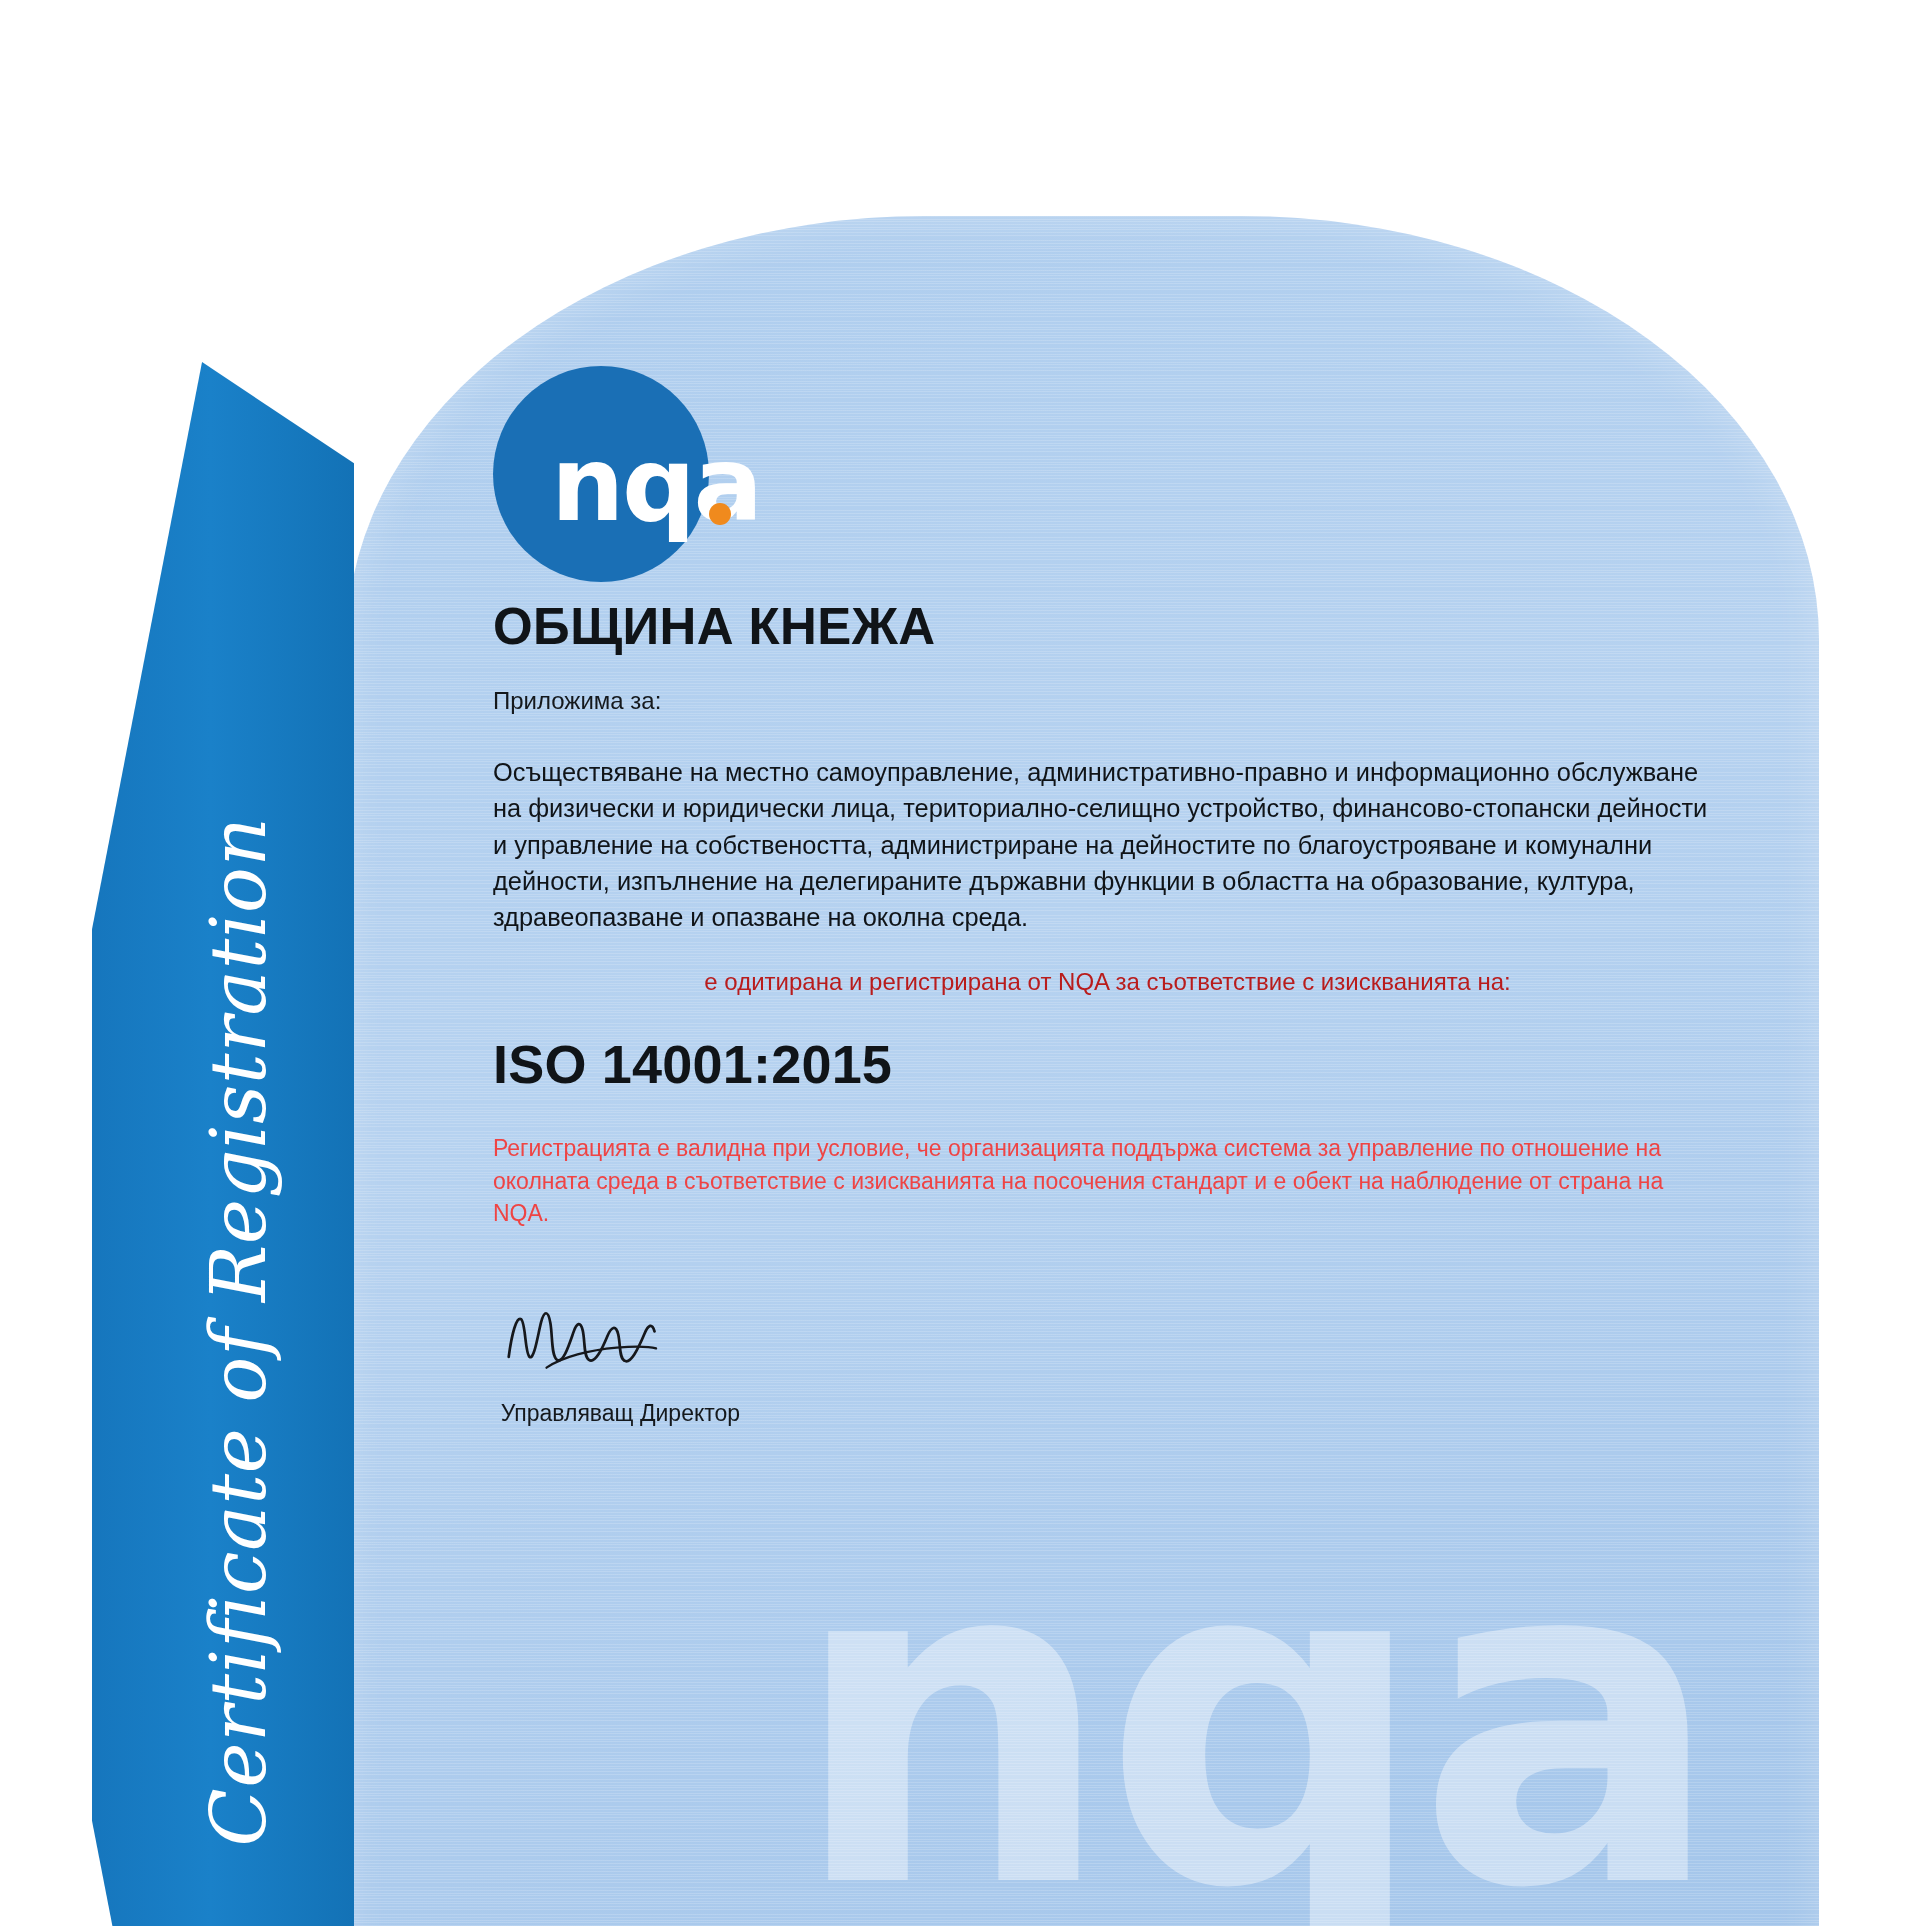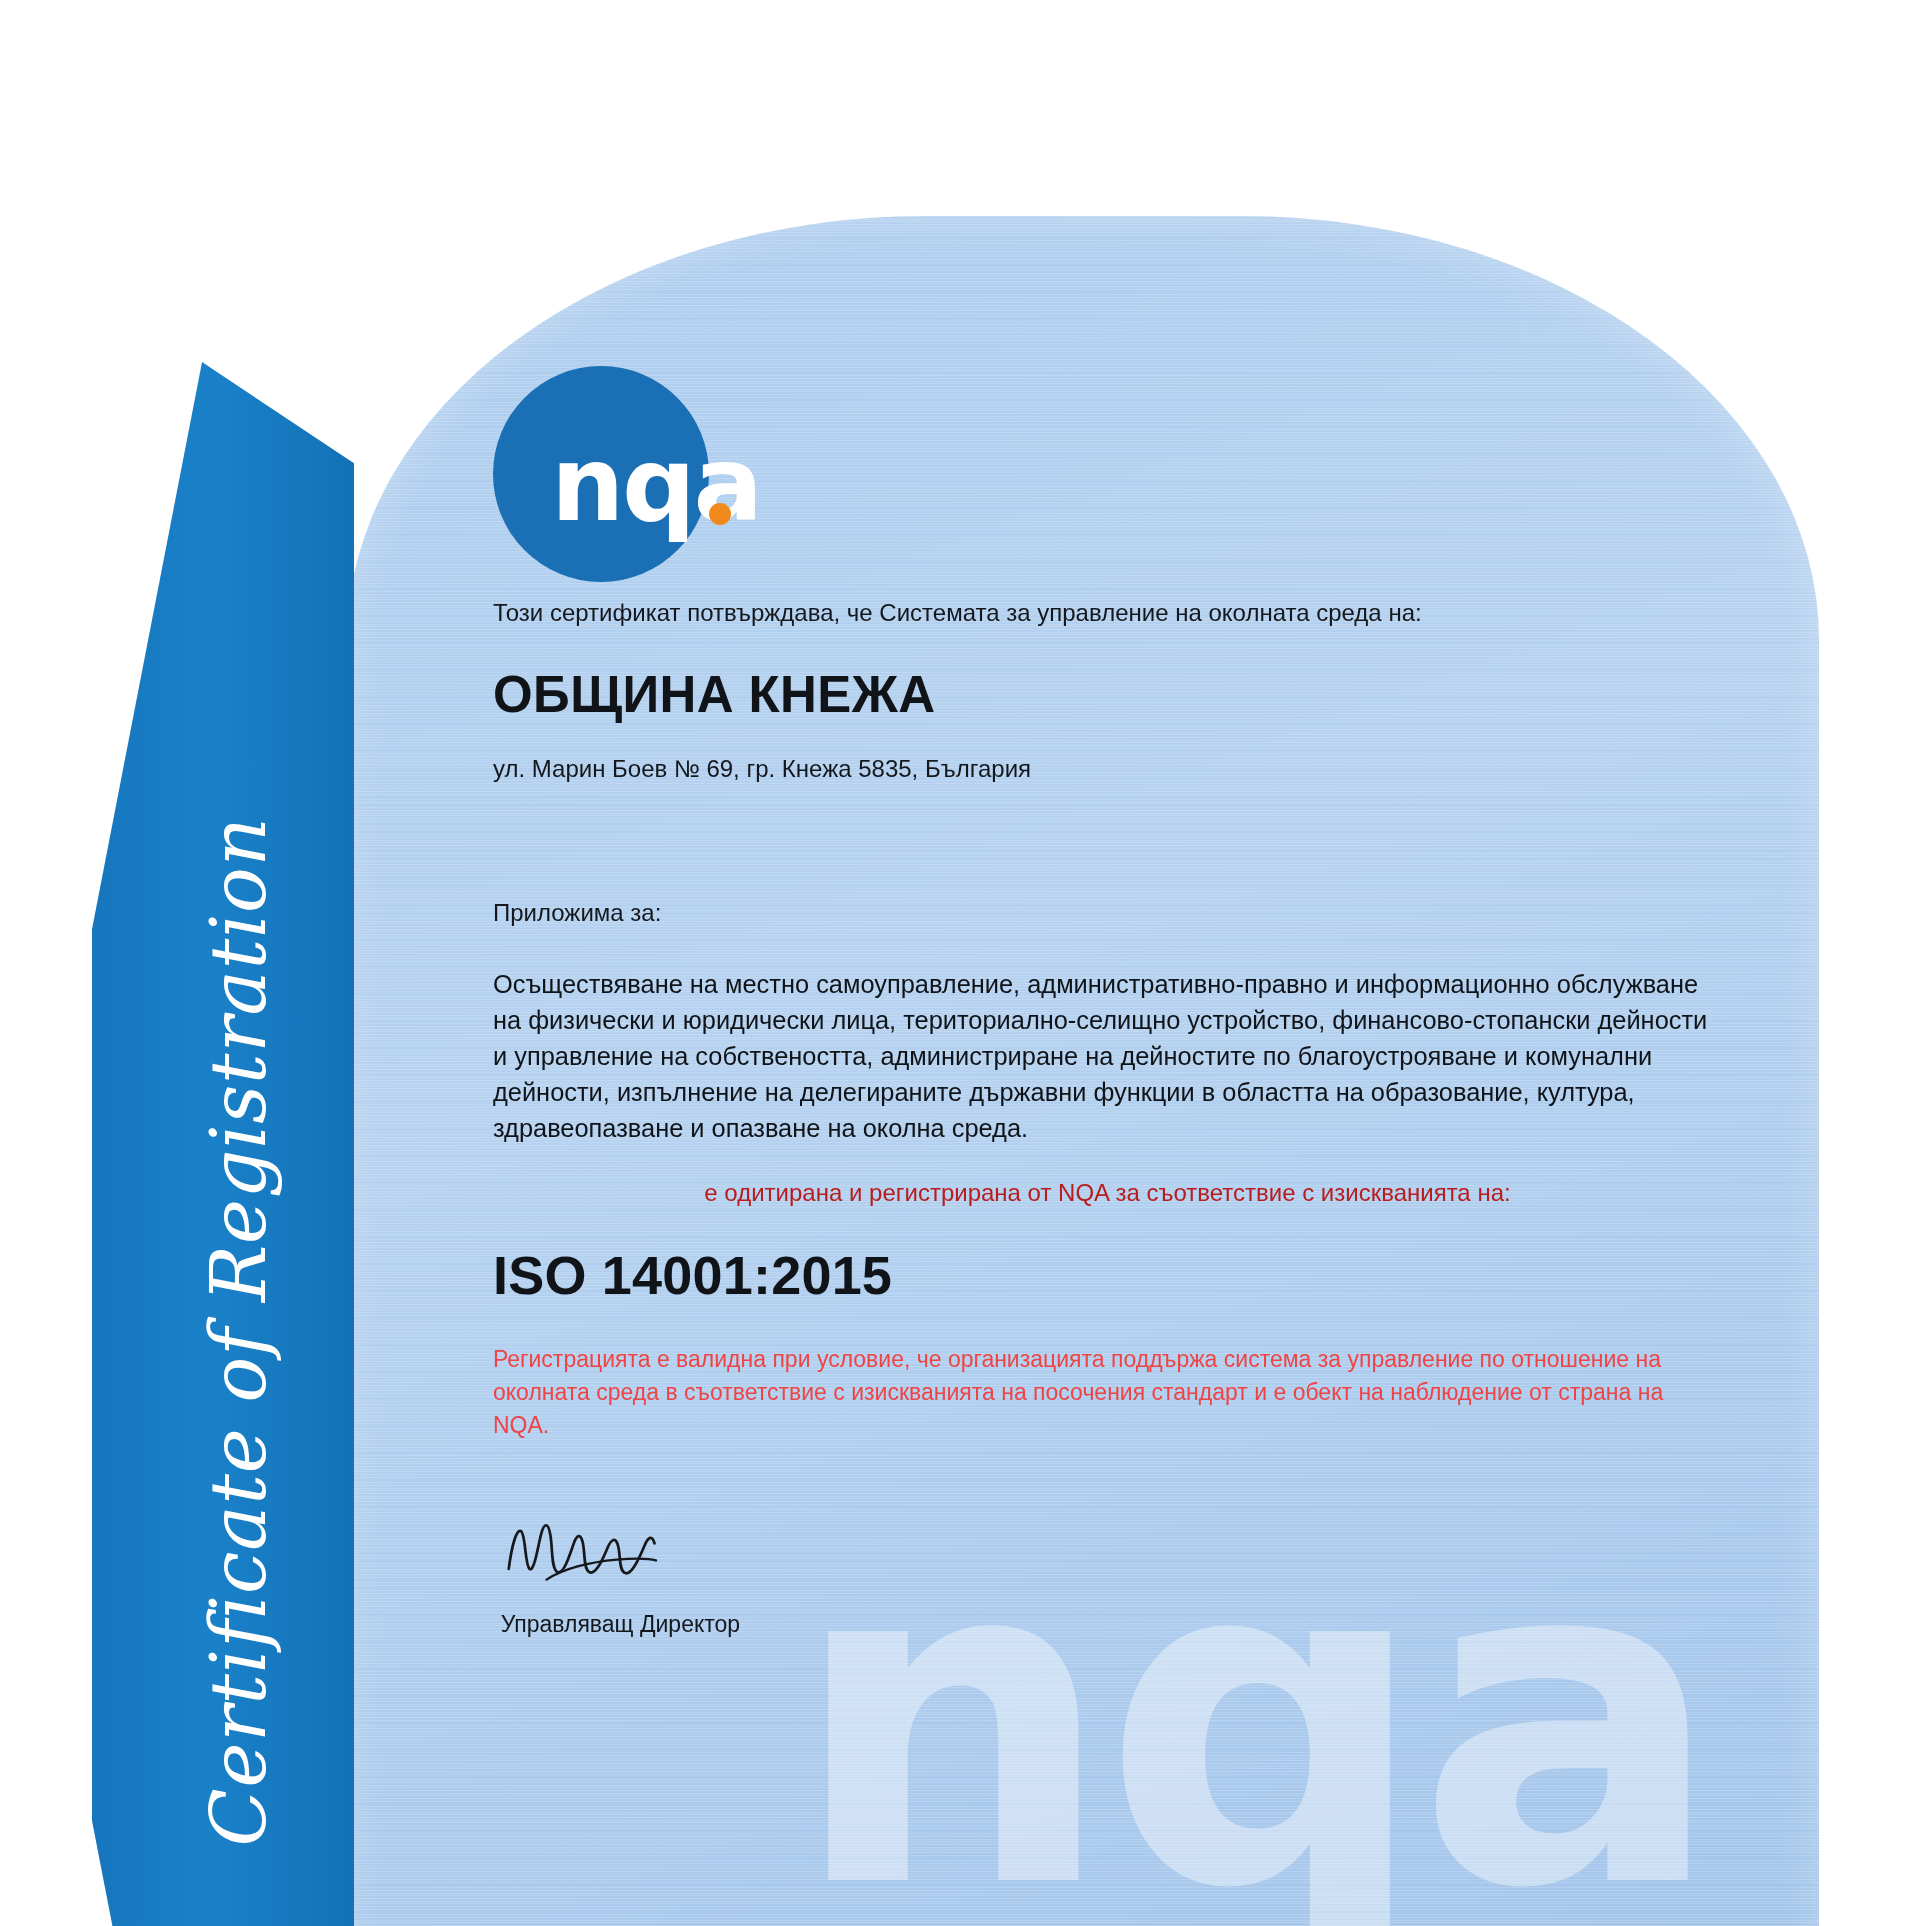--- a/index.html
+++ b/index.html
@@ -226,25 +226,23 @@
   </div>
 
   <div class="content">
 
     <div class="logo">
       <div class="logo-circle"></div>
       <div class="logo-text">nqa</div>
       <div class="logo-dot"></div>
     </div>
 
-    <p class="lead">Този сертификат потвърждава, че Системата за управление на околната среда на:</p>
 
     <h1 class="org-name">ОБЩИНА КНЕЖА</h1>
 
-    <p class="org-address">ул. Марин Боев № 69, гр. Кнежа 5835, България</p>
 
     <p class="scope-label">Приложима за:</p>
 
     <p class="scope-text">Осъществяване на местно самоуправление, административно-правно и информационно обслужване на физически и юридически лица, териториално-селищно устройство, финансово-стопански дейности и управление на собствеността, администриране на дейностите по благоустрояване и комунални дейности, изпълнение на делегираните държавни функции в областта на образование, култура, здравеопазване и опазване на околна среда.</p>
 
     <p class="audited">е одитирана и регистрирана от NQA за съответствие с изискванията на:</p>
 
     <h2 class="standard">ISO 14001:2015</h2>
 
     <p class="validity">Регистрацията е валидна при условие, че организацията поддържа система за управление по отношение на околната среда в съответствие с изискванията на посочения стандарт и е обект на наблюдение от страна на NQA.</p>

